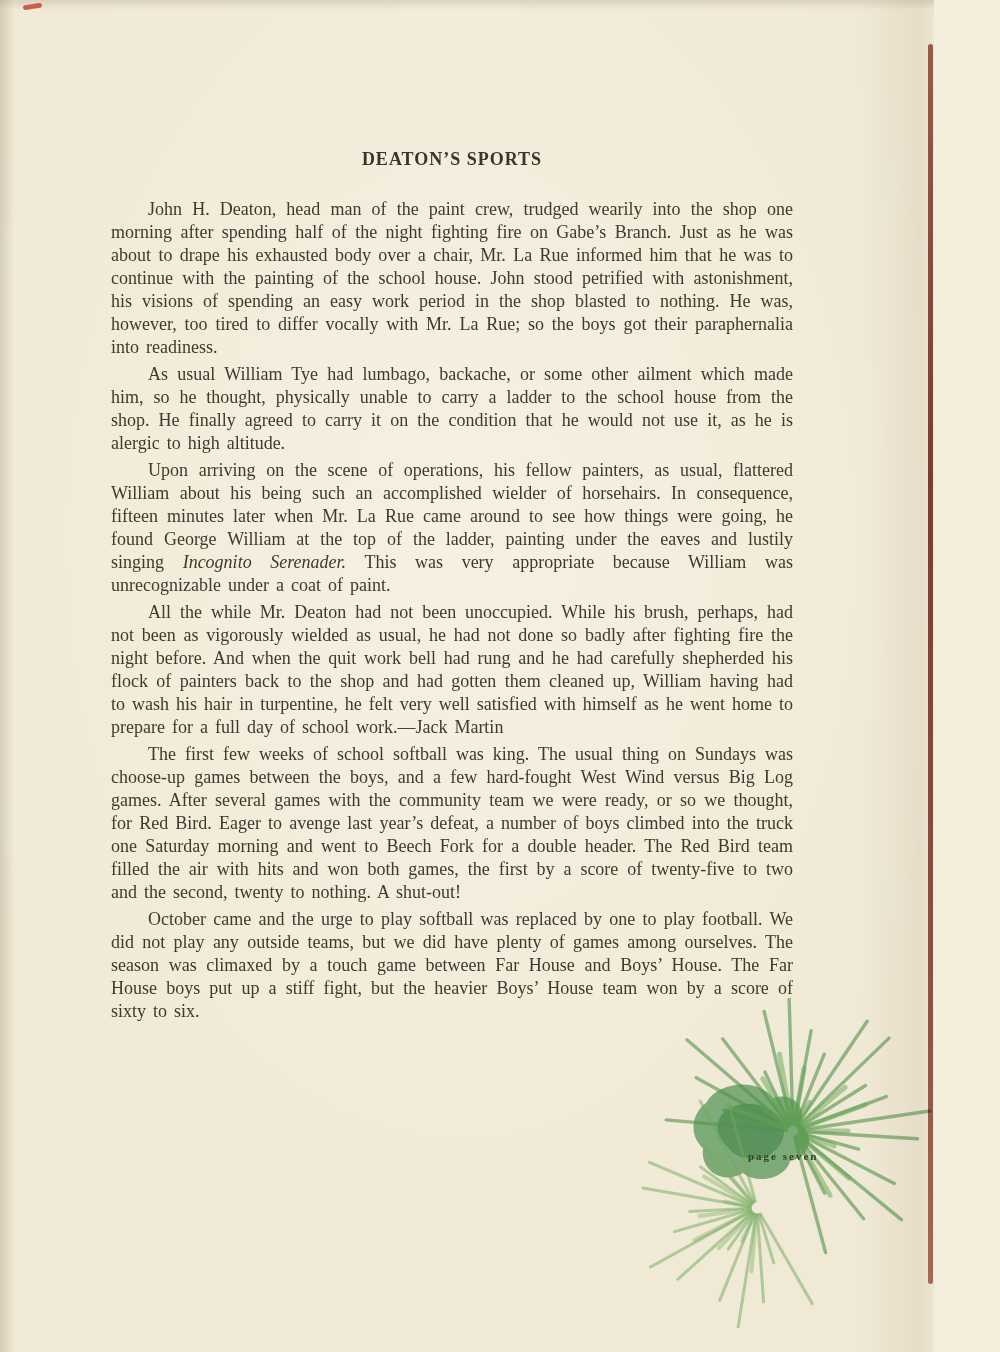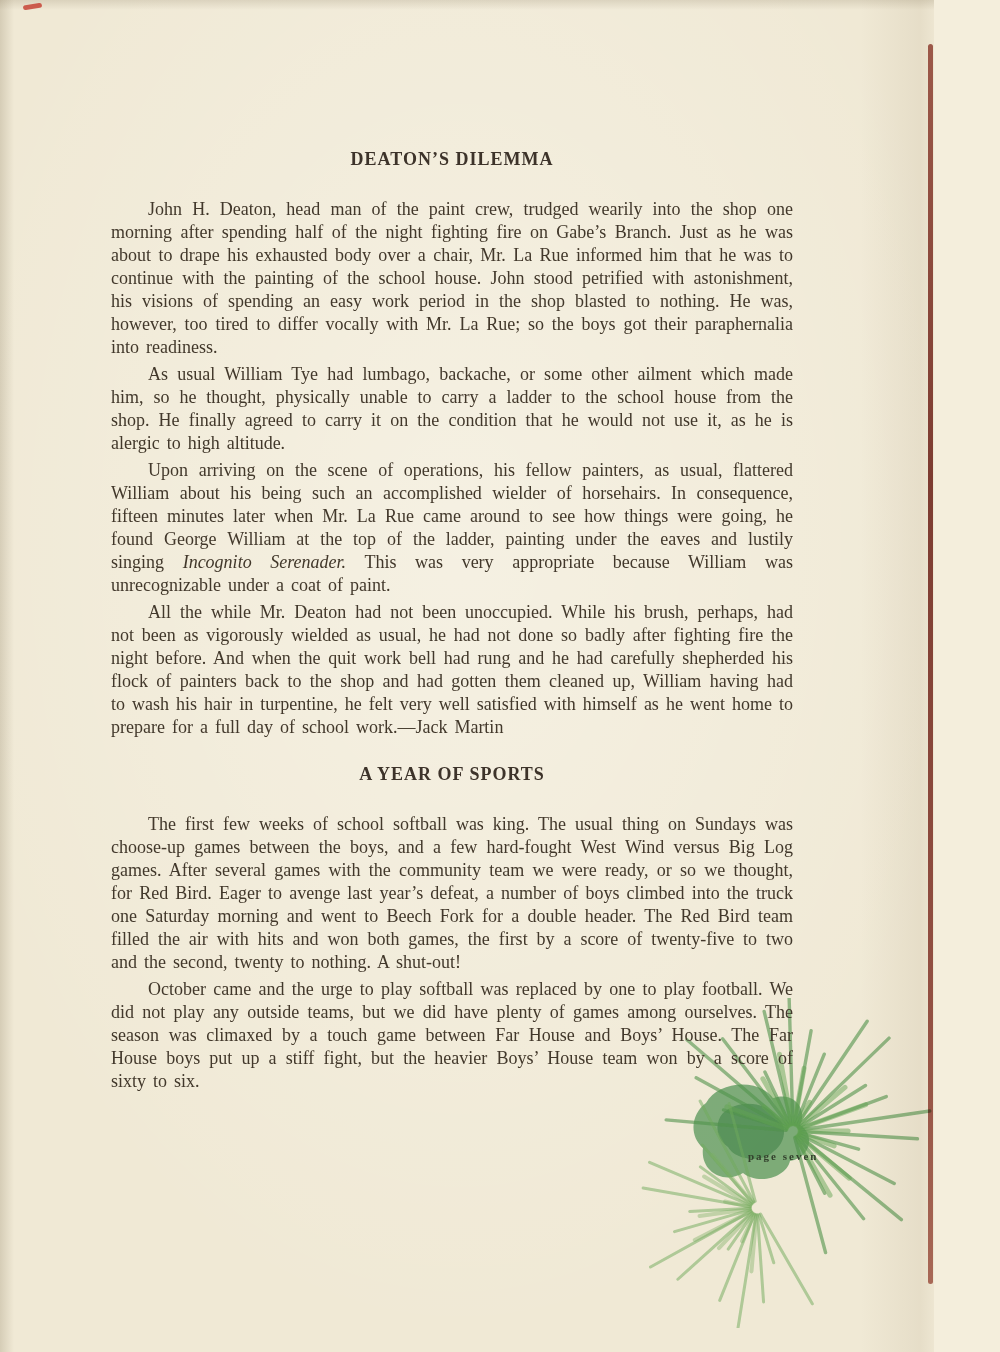--- a/index.html
+++ b/index.html
@@ -116,27 +116,26 @@
       <line x1="122.77089733831971" y1="208.19347460147213" x2="66.74665618527538" y2="236.9154271693138" stroke="#7cbc6e" stroke-width="4" stroke-linecap="round" opacity="0.4"></line>
       <line x1="122.06571603910864" y1="205.95692525817051" x2="71.54946976295837" y2="212.9281240556591" stroke="#7cbc6e" stroke-width="4" stroke-linecap="round" opacity="0.4"></line>
       <line x1="122.13879258506019" y1="203.61297699760422" x2="96.99454939952119" y2="198.52995857722578" stroke="#7cbc6e" stroke-width="4" stroke-linecap="round" opacity="0.4"></line>
       <line x1="122.98192535139167" y1="201.4246989603982" x2="76.10105274376713" y2="173.57306162481947" stroke="#7cbc6e" stroke-width="4" stroke-linecap="round" opacity="0.4"></line>
       <line x1="124.50048673219422" y1="199.63768889816714" x2="84.41458001369975" y2="151.86516555400502" stroke="#7cbc6e" stroke-width="4" stroke-linecap="round" opacity="0.4"></line>
     </svg>
 </div>
 
 <main class="content">
   <section>
-    <h2 class="article-title">DEATON’S DILEMMA</h2>
+    <h2 class="article-title">DEATON’S SPORTS</h2>
     <p>John H. Deaton, head man of the paint crew, trudged wearily into the shop one morning after spending half of the night fighting fire on Gabe’s Branch. Just as he was about to drape his exhausted body over a chair, Mr. La Rue informed him that he was to continue with the painting of the school house. John stood petrified with astonishment, his visions of spending an easy work period in the shop blasted to nothing. He was, however, too tired to differ vocally with Mr. La Rue; so the boys got their paraphernalia into readiness.</p>
     <p>As usual William Tye had lumbago, backache, or some other ailment which made him, so he thought, physically unable to carry a ladder to the school house from the shop. He finally agreed to carry it on the condition that he would not use it, as he is alergic to high altitude.</p>
     <p><span>Upon arriving on the scene of operations, his fellow painters, as usual, flattered William about his being such an accomplished wielder of horsehairs. In consequence, fifteen minutes later when Mr. La Rue came around to see how things were going, he found George William at the top of the ladder, painting under the eaves and lustily singing </span><i>Incognito Serenader.</i><span> This was very appropriate because William was unrecognizable under a coat of paint.</span></p>
     <p>All the while Mr. Deaton had not been unoccupied. While his brush, perhaps, had not been as vigorously wielded as usual, he had not done so badly after fighting fire the night before. And when the quit work bell had rung and he had carefully shepherded his flock of painters back to the shop and had gotten them cleaned up, William having had to wash his hair in turpentine, he felt very well satisfied with himself as he went home to prepare for a full day of school work.—Jack Martin</p>
   </section>
 
   <section>
-    <h2 class="article-title second">A YEAR OF SPORTS</h2>
     <p>The first few weeks of school softball was king. The usual thing on Sundays was choose-up games between the boys, and a few hard-fought West Wind versus Big Log games. After several games with the community team we were ready, or so we thought, for Red Bird. Eager to avenge last year’s defeat, a number of boys climbed into the truck one Saturday morning and went to Beech Fork for a double header. The Red Bird team filled the air with hits and won both games, the first by a score of twenty-five to two and the second, twenty to nothing. A shut-out!</p>
     <p>October came and the urge to play softball was replaced by one to play football. We did not play any outside teams, but we did have plenty of games among ourselves. The season was climaxed by a touch game between Far House and Boys’ House. The Far House boys put up a stiff fight, but the heavier Boys’ House team won by a score of sixty to six.</p>
   </section>
 </main>
 
 <div class="page-number">page seven</div>
 
 </body></html>

